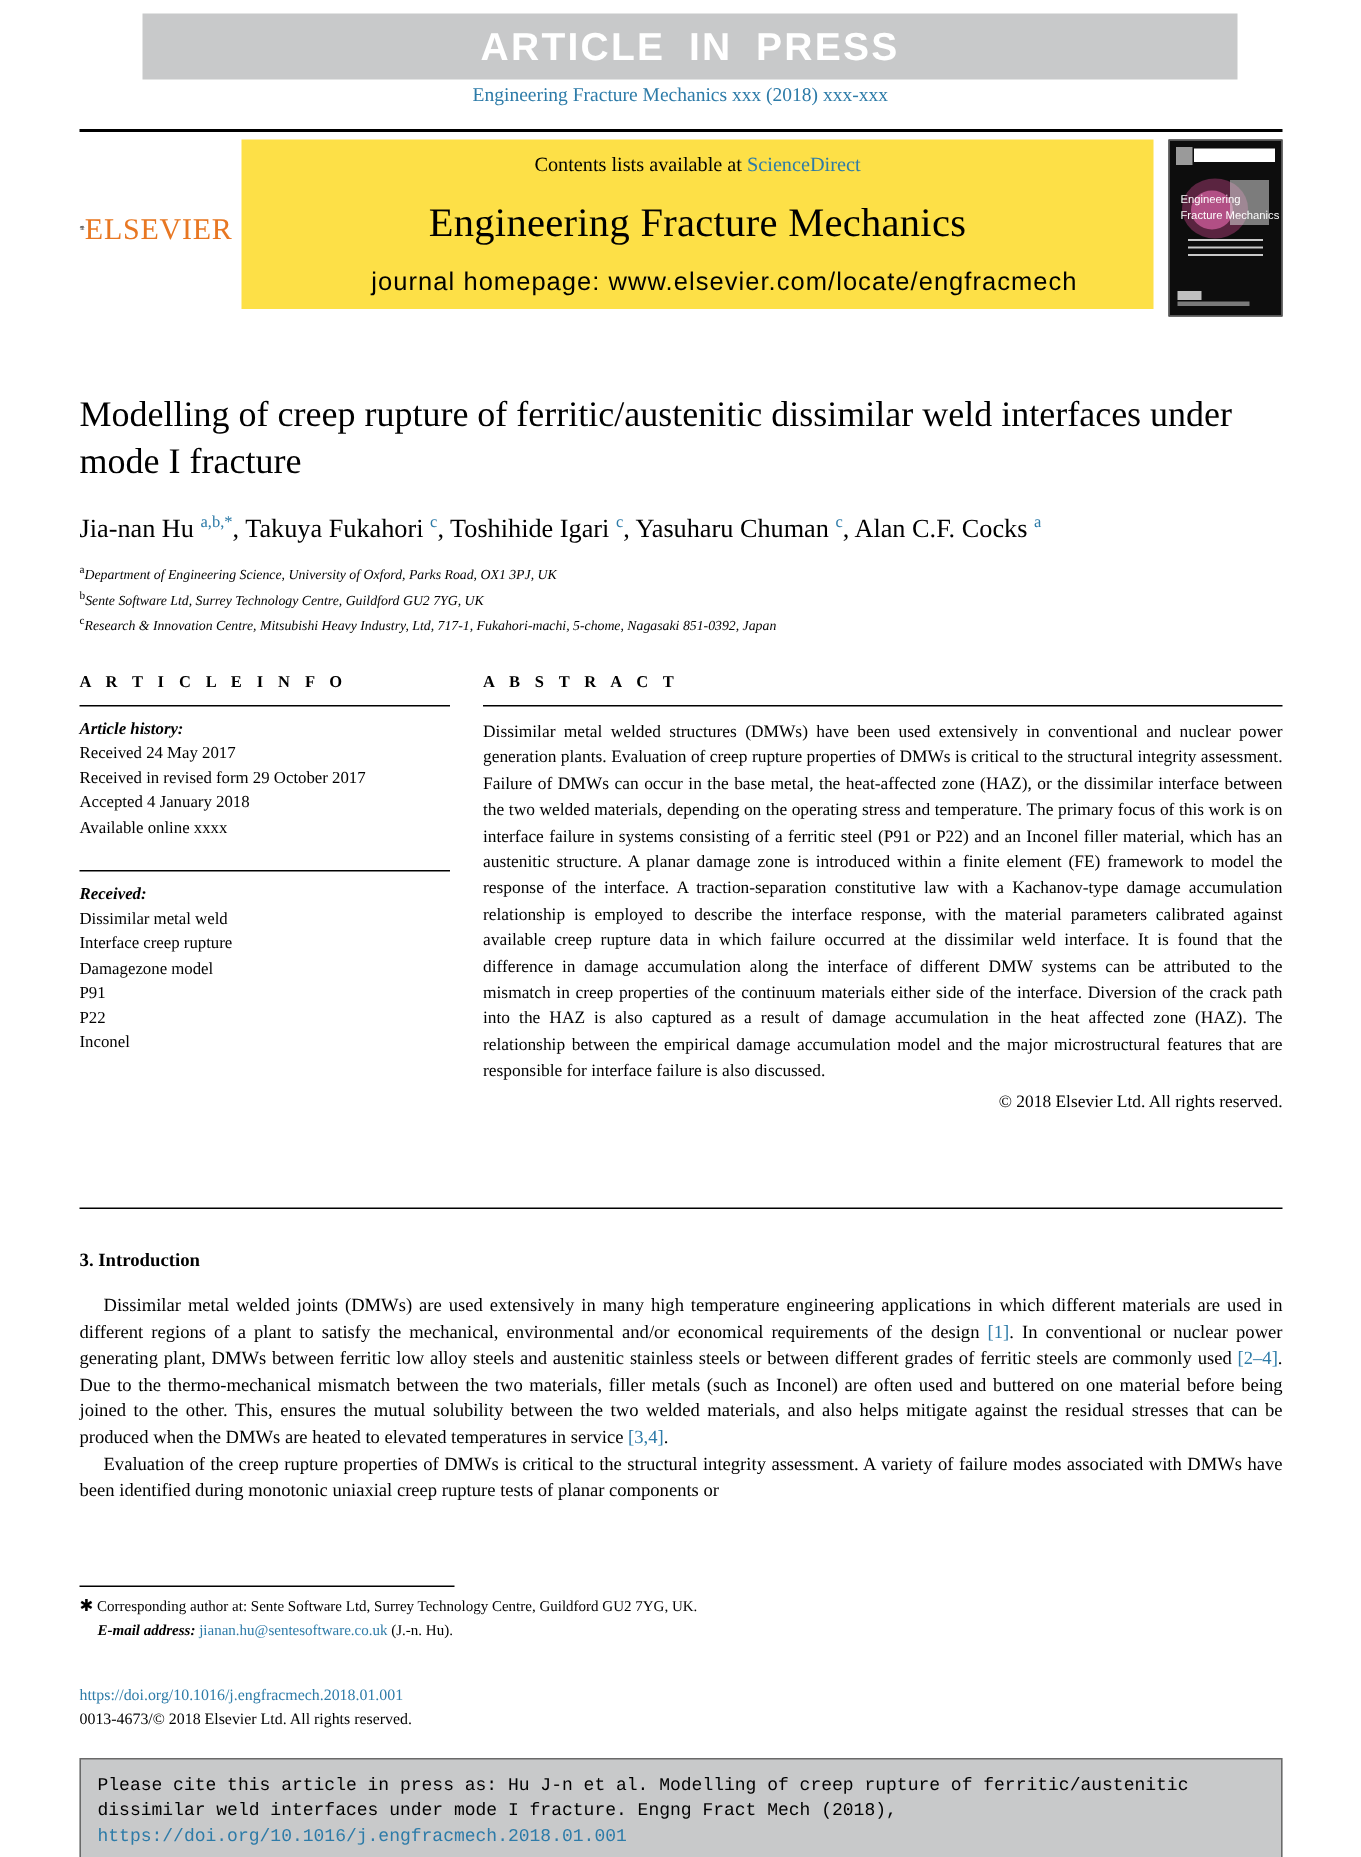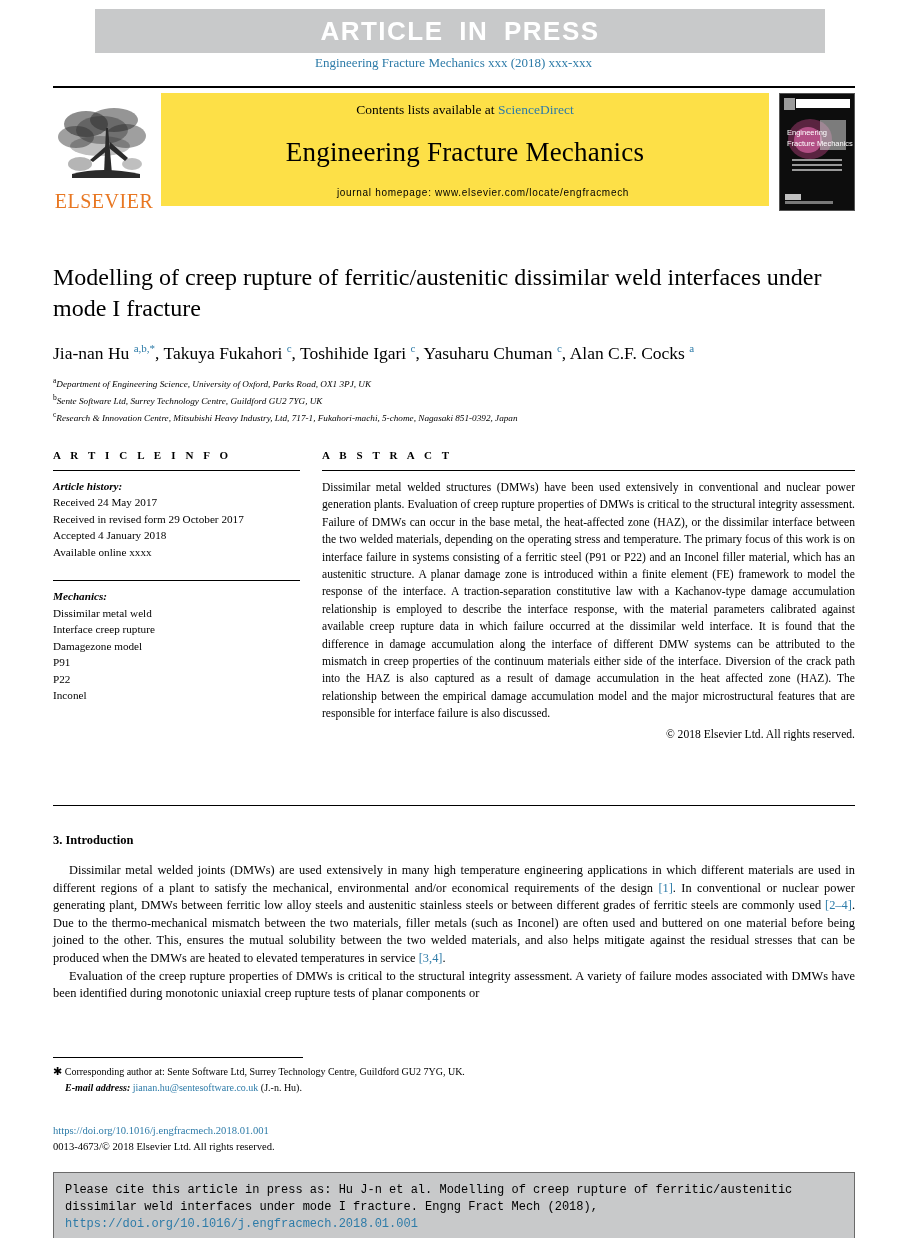--- a/index.html
+++ b/index.html
@@ -63,21 +63,21 @@
     width: 802px;
     border-top: 2px solid #000;
     padding-top: 5px;
     display: flex;
     align-items: stretch;
   }
   .elsevier-logo {
     width: 102px;
     flex: 0 0 102px;
     display: flex;
-    flex-direction: column;
+    flex-direction: row;
     align-items: center;
     justify-content: flex-end;
     padding-right: 6px;
     text-align: center;
   }
   .tree-svg { display: block; }
   .elsevier-word {
     font-family: "Liberation Serif", serif;
     font-size: 20px;
     letter-spacing: 0.5px;
@@ -102,21 +102,21 @@
     font-family: "Liberation Serif", serif;
   }
   .sciencedirect { color: #2d7ba8; }
   .journal-title {
     font-size: 27px;
     font-family: "Liberation Serif", serif;
     letter-spacing: 0.2px;
   }
   .homepage-line {
     font-family: "Liberation Sans", sans-serif;
-    font-size: 10px;
+    font-size: 17px;
     letter-spacing: 0.7px;
     margin-left: 36px;
   }
 
   .cover-thumb {
     flex: 0 0 76px;
     width: 76px;
     margin-left: 10px;
     height: 118px;
     background: #111;
@@ -345,21 +345,21 @@
       <div class="rule"></div>
       <div class="info-group">
         <div class="lbl">Article history:</div>
         <div>Received 24 May 2017</div>
         <div>Received in revised form 29 October 2017</div>
         <div>Accepted 4 January 2018</div>
         <div>Available online xxxx</div>
       </div>
       <div class="info-group kw">
         <div class="rule" style="margin-bottom:7px;"></div>
-        <div class="lbl">Mechanics:</div>
+        <div class="lbl">Received:</div>
         <div>Dissimilar metal weld</div>
         <div>Interface creep rupture</div>
         <div>Damagezone model</div>
         <div>P91</div>
         <div>P22</div>
         <div>Inconel</div>
       </div>
     </div>
 
     <div class="col-abs">

